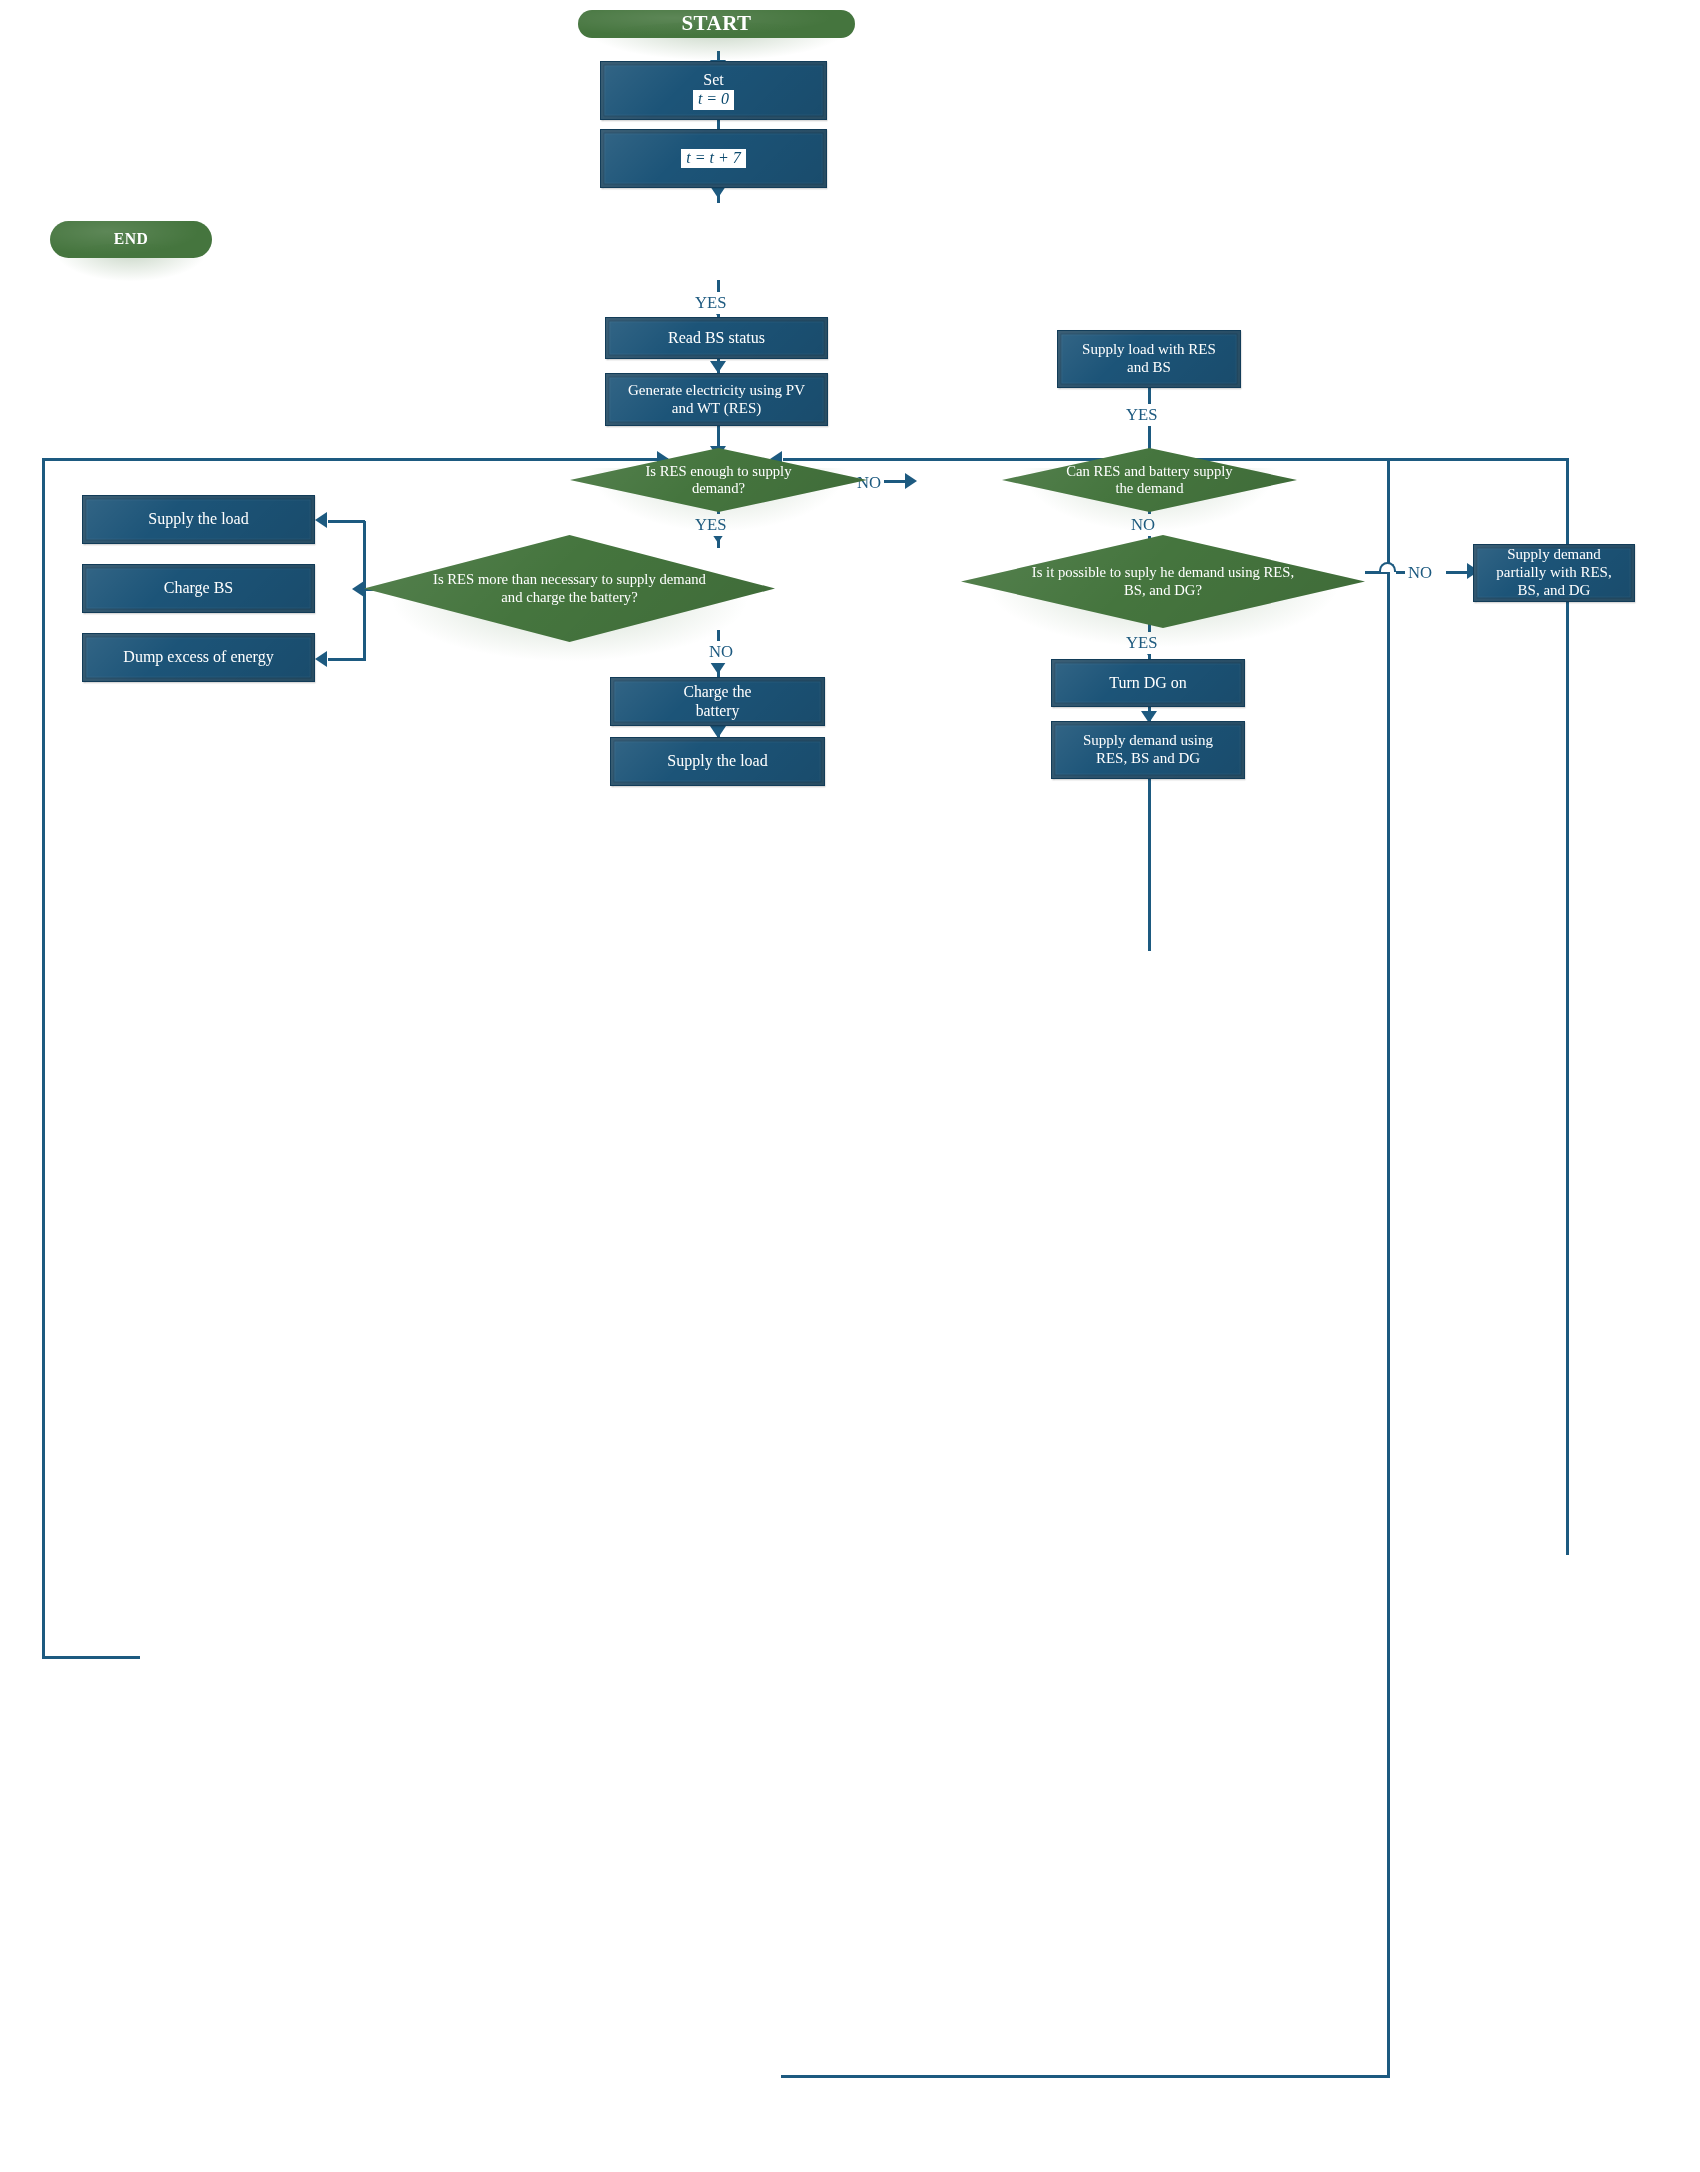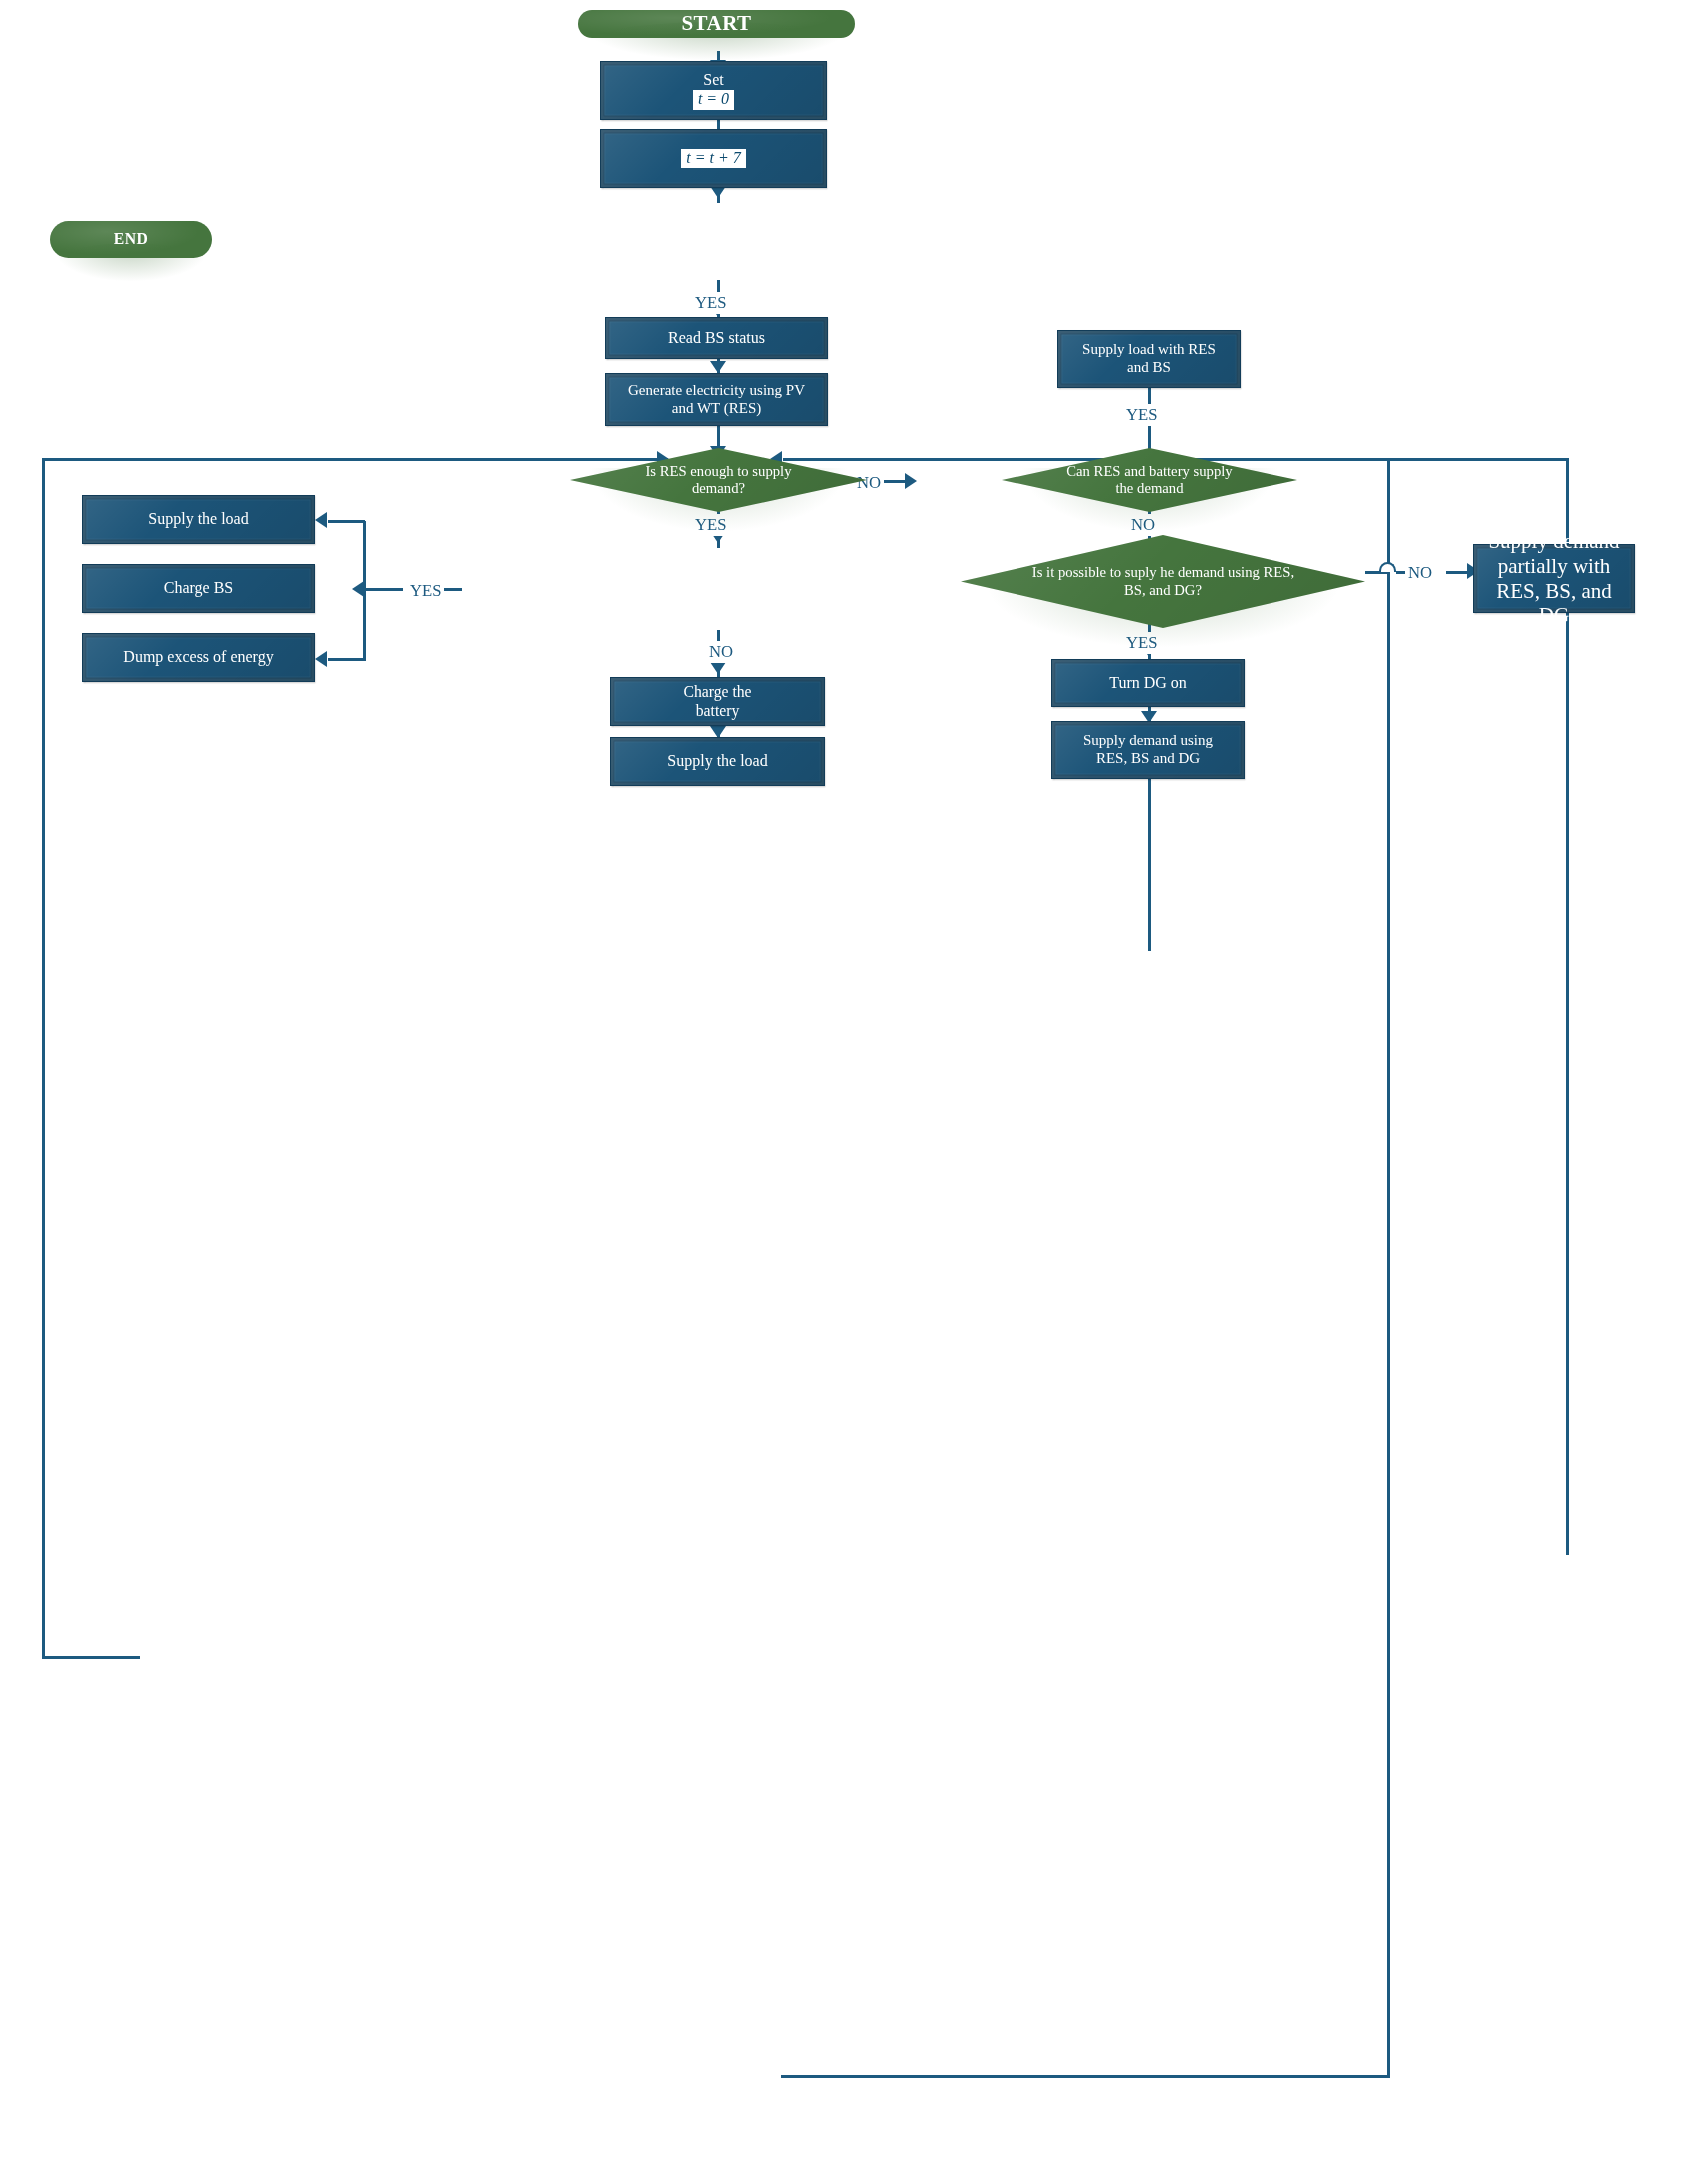--- a/index.html
+++ b/index.html
@@ -268,20 +268,25 @@
   <div class="node dec" style="left:1002px;top:448px;width:295px;height:64px;font-size:14.7px;align-items:center;">
     <span class="dia"></span>
     <span class="glow"></span>
     <span class="txt" style="padding:0 54px;">Can RES and battery supply the demand</span>
   </div>
 
   <div class="node proc" style="left:1057px;top:330px;width:184px;height:58px;font-size:15px;">
     <span class="txt" style="padding:0 20.6px;">Supply load with RES and BS</span>
   </div>
 
+  <div class="node dec" style="left:364px;top:535px;width:411px;height:107px;font-size:14.7px;">
+    <span class="dia"></span>
+    <span class="glow"></span>
+    <span class="txt" style="padding:0 64px;">Is RES more than necessary to supply demand and charge the battery?</span>
+  </div>
 
   <div class="node dec" style="left:961px;top:535px;width:404px;height:93px;font-size:14.7px;">
     <span class="dia"></span>
     <span class="glow"></span>
     <span class="txt" style="padding:0 66px;">Is it possible to suply he demand using RES, BS, and DG?</span>
   </div>
 
   <div class="node proc" style="left:82px;top:495px;width:233px;height:49px;font-size:16px;">
     <span class="txt">Supply the load</span>
   </div>
@@ -303,21 +308,21 @@
   </div>
 
   <div class="node proc" style="left:1051px;top:659px;width:194px;height:48px;font-size:16px;">
     <span class="txt">Turn DG on</span>
   </div>
 
   <div class="node proc" style="left:1051px;top:721px;width:194px;height:58px;font-size:15px;">
     <span class="txt" style="padding:0 20.6px;">Supply demand using RES, BS and DG</span>
   </div>
 
-  <div class="node proc" style="left:1473px;top:544px;width:162px;height:69px;font-size:21px;">
+  <div class="node proc" style="left:1473px;top:544px;width:162px;height:58px;font-size:15px;">
     <span class="txt" style="padding:0 10.8px;">Supply demand partially with RES, BS, and DG</span>
   </div>
 
   <div class="elab" style="left:145px;top:231px;">NO</div>
   <div class="elab" style="left:692px;top:292px;">YES</div>
   <div class="elab" style="left:854px;top:472px;">NO</div>
   <div class="elab" style="left:692px;top:514px;">YES</div>
   <div class="elab" style="left:1123px;top:404px;">YES</div>
   <div class="elab" style="left:1128px;top:514px;">NO</div>
   <div class="elab" style="left:407px;top:580px;">YES</div>

